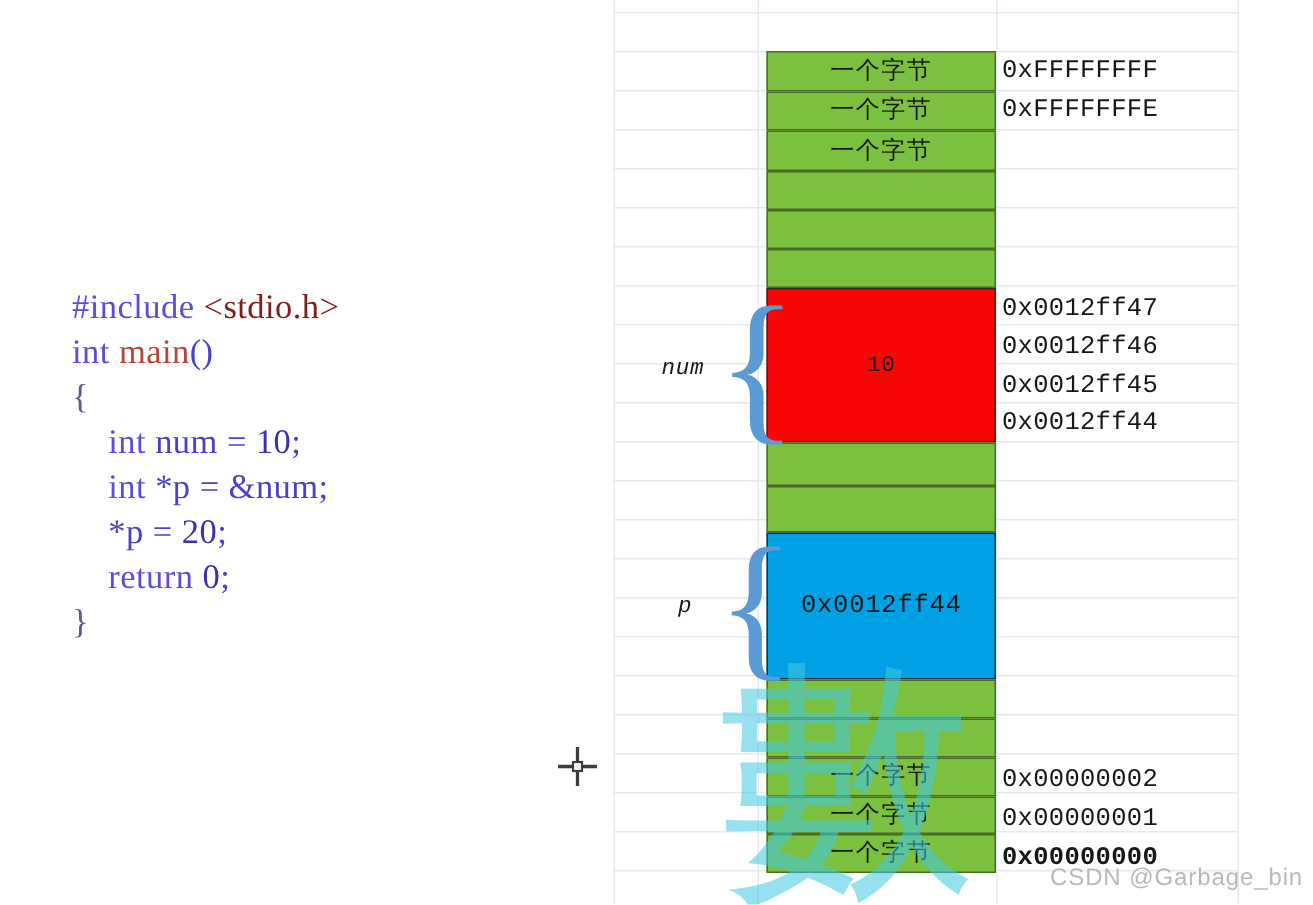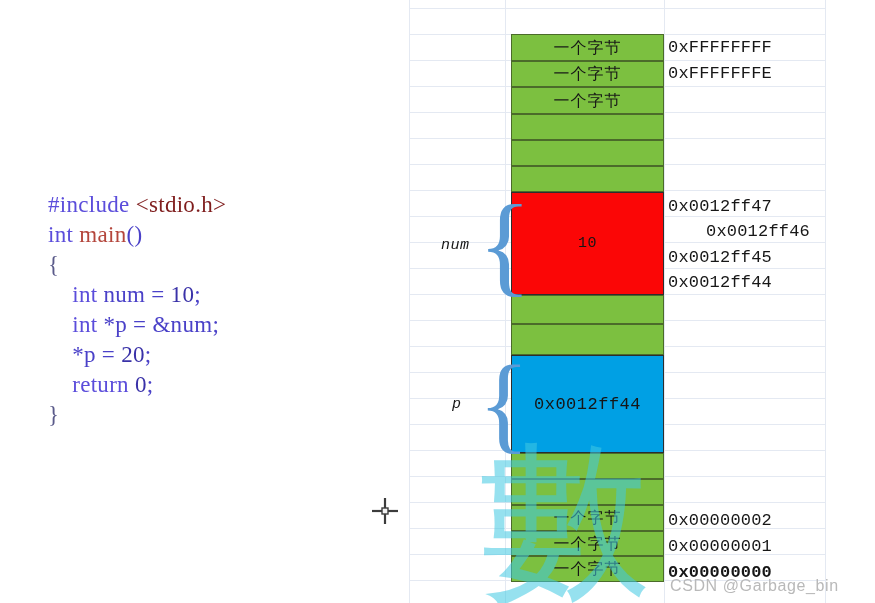--- a/index.html
+++ b/index.html
@@ -159,21 +159,21 @@
     font-family: "DejaVu Sans", sans-serif;
     font-size: 170px;
     line-height: 180px;
     font-weight: 300;
     text-align: center;
     user-select: none;
     pointer-events: none;
   }
   #wm-text {
     position: absolute;
-    left: 670px;
+    left: 700px;
     top: 577px;
     font-family: "Liberation Sans", "DejaVu Sans", sans-serif;
     font-size: 16px;
     color: #b9b9b9;
     letter-spacing: 0.6px;
     white-space: nowrap;
   }
 </style>
 </head>
 <body>
@@ -258,21 +258,21 @@
       </div>
       <div class="cell green" style="top: 556px; height: 26px;">
         <span>一个字节</span>
       </div>
     </div>
 
   <div id="addrs">
       <div class="addr" style="top: 38px;">0xFFFFFFFF</div>
       <div class="addr" style="top: 64px;">0xFFFFFFFE</div>
       <div class="addr" style="top: 197px;">0x0012ff47</div>
-      <div class="addr" style="top: 222px; margin-left: 38px;">0x0012ff46</div>
+      <div class="addr" style="top: 222px;">0x0012ff46</div>
       <div class="addr" style="top: 248px;">0x0012ff45</div>
       <div class="addr" style="top: 273px;">0x0012ff44</div>
       <div class="addr" style="top: 511px;">0x00000002</div>
       <div class="addr" style="top: 537px;">0x00000001</div>
       <div class="addr" style="top: 563px; font-weight: bold;">0x00000000</div>
     </div>
 
   <div id="braces">
       <div class="brace" style="left: 478px; top: 188px; font-size: 112px;">{</div>
       <div class="varlabel" style="left: 441px; top: 237px;">num</div>

